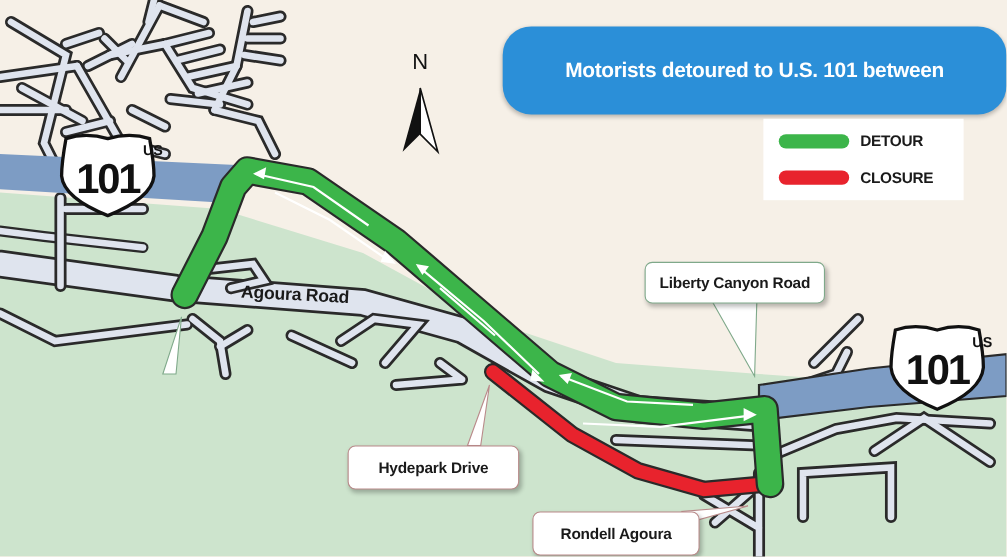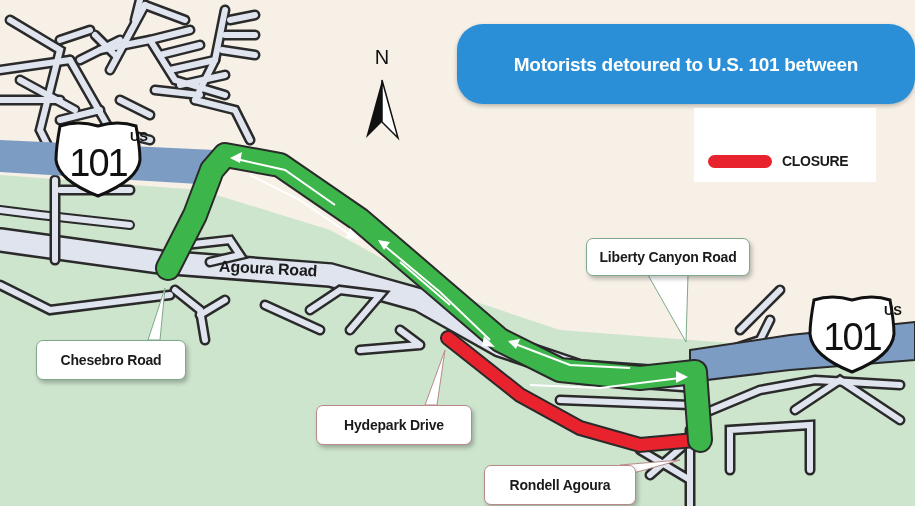--- a/index.html
+++ b/index.html
@@ -9,21 +9,21 @@
   .callout { position:absolute; background:#fff; border-radius:7px; box-shadow:2px 3px 4px rgba(0,0,0,0.25); font-weight:bold; color:#1a1a1a; font-size:14px; display:flex; align-items:center; justify-content:center; letter-spacing:-0.2px; }
   .callout.green { border:1.5px solid #7fa98a; }
   .callout.red { border:1.5px solid #b98a8a; }
   .banner { position:absolute; left:437px; top:24px; width:458px; height:80px; background:#2b8fd8; border-radius:26px; box-shadow:0 2px 4px rgba(0,0,0,0.25); color:#fff; font-weight:bold; font-size:19px; line-height:27px; text-align:center; display:flex; flex-direction:column; justify-content:center; letter-spacing:-0.3px;margin-left:20px; }
   .legend { position:absolute; left:694px; top:108px; width:182px; height:74px; background:#fff; }
   .legend-row { position:absolute; left:14px; display:flex; align-items:center; }
   .legend-swatch { width:64px; height:13px; border-radius:7px; margin-right:10px; }
   .legend-label { font-weight:bold; font-size:14px; color:#1a1a1a; letter-spacing:-0.3px; }
   .shield { position:absolute; }
   .shield .us { position:absolute; left:0; width:100%; text-align:right; font-weight:bold; color:#111; }
-  .shield .num { position:absolute; left:0; width:100%; text-align:center; color:#111; font-weight:normal; }
+  .shield .num { position:absolute; left:0; width:100%; text-align:center; color:#111; font-weight:bold; }
   .north { position:absolute; left:360px; top:46px; width:44px; height:96px; }
   .north-label { position:absolute; left:0; top:0; width:44px; text-align:center; font-size:20px; color:#111; }
   .road-label { position:absolute; font-weight:bold; font-size:16px; color:#1a1a1a; transform:rotate(3deg); letter-spacing:-0.2px; }
 </style>
 </head>
 <body>
 
 <div id="map">
   <svg class="base" width="915" height="506" viewBox="0 0 915 506">
 
@@ -174,23 +174,26 @@
       <path d="M22,4 L6,62 L22,46 Z" fill="#111"></path>
       <path d="M22,4 L38,62 L22,46 Z" fill="#fff" stroke="#111" stroke-width="1.5"></path>
     </svg>
   </div>
 
   <div class="banner">
     <div>Motorists detoured to U.S. 101 between</div>
   </div>
 
   <div class="legend">
+    <div class="legend-row" style="top:12px;">
+      <span class="legend-swatch" style="background:#3cb54a;"></span>
+      <span class="legend-label">DETOUR</span>
+    </div>
     <div class="legend-row" style="top:45px;">
       <span class="legend-swatch" style="background:#e8232d;"></span>
       <span class="legend-label">CLOSURE</span>
     </div>
   </div>
 
-  <div class="callout green" style="left:36px;top:340px;width:148px;height:38px;">Chesebro Road</div>
   <div class="callout red" style="left:316px;top:405px;width:154px;height:38px;">Hydepark Drive</div>
   <div class="callout green" style="left:586px;top:238px;width:162px;height:36px;">Liberty Canyon Road</div>
   <div class="callout red" style="left:484px;top:465px;width:150px;height:38px;">Rondell Agoura</div>
 </div>
 
 </body></html>

